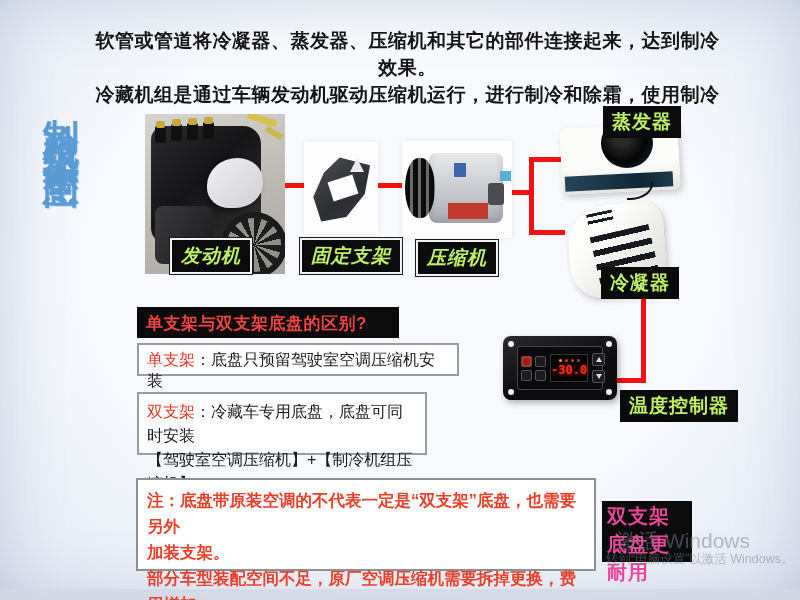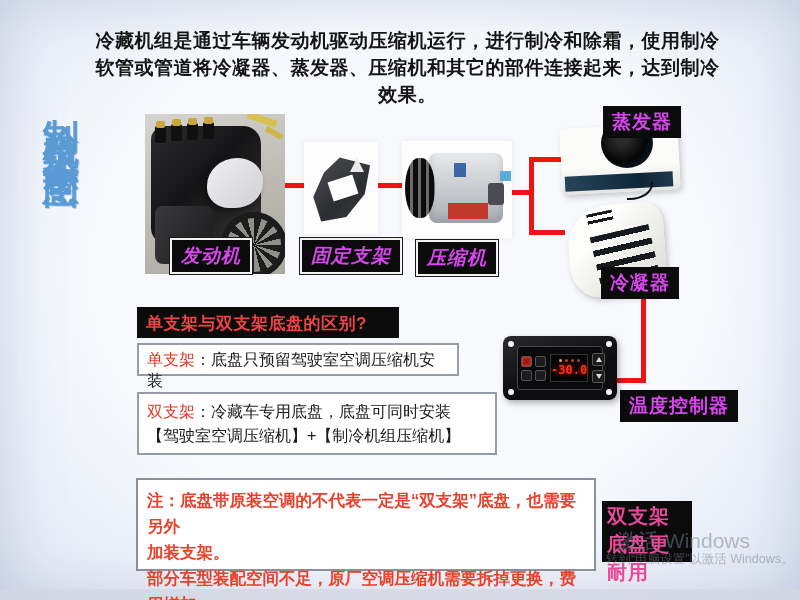--- a/index.html
+++ b/index.html
@@ -121,56 +121,56 @@
   .ctl-arrcol { display:flex; flex-direction:column; gap:4px; margin-left:4px; }
   .ctl-arrbtn { width:13px; height:13px; border:1px solid #555; background:#1c1c1f; border-radius:2px;
     display:flex; align-items:center; justify-content:center; }
   .arr-up { width:0; height:0; border-left:3px solid transparent; border-right:3px solid transparent; border-bottom:5px solid #ddd; }
   .arr-dn { width:0; height:0; border-left:3px solid transparent; border-right:3px solid transparent; border-top:5px solid #ddd; }
 
   
   .rline { position:absolute; background:#f21212; z-index:1; }
 
   
-  .blabel { position:absolute; z-index:3; background:#0b0b0b; color:#d946ef;
+  .blabel { position:absolute; z-index:3; background:#0b0b0b; color:#bef264;
     font-size:19px; font-weight:700; letter-spacing:1px; padding:3px 9px;
     font-family:"Liberation Sans", sans-serif; white-space:nowrap; }
   .blabel.framed { border:2px solid #f2f2f2; outline:1px solid #1a1a1a;font-style:italic; }
 
   
   .qbar { position:absolute; left:137px; top:307px; width:262px; height:31px; z-index:3;
     background:#0b0b0b; color:#ef4444; font-size:17px; font-weight:700;
     padding:5px 9px; letter-spacing:.5px; }
   .wbox { position:absolute; background:#fff; border:2px solid #979ca6; z-index:3;
     font-size:16px; color:#1a1a1a; }
   .wbox .term { color:#e33422; font-weight:400; }
   .box-single { left:137px; top:343px; width:322px; height:33px; padding:5px 8px; }
-  .box-double { left:137px; top:392px; width:360px; height:63px; padding:6px 8px; line-height:24px; }
+  .box-double { left:137px; top:392px; width:290px; height:63px; padding:6px 8px; line-height:24px; }
   .box-note { left:136px; top:478px; width:460px; height:93px; padding:7px 9px;
     border-color:#8b9099; color:#e8402b; font-weight:700; font-size:16.5px; line-height:26px; }
 
   
   .badge { position:absolute; left:602px; top:501px; width:90px; height:61px; z-index:3;
     background:#0b0b0b; color:#ec4899; font-size:20px; font-weight:700;
     line-height:28px; padding:3px 5px; letter-spacing:1px;font-family:Liberation Mono, monospace; }
 
   
   .watermark { position:absolute; z-index:9; color:rgba(118,128,148,.5);
     font-family:"Liberation Sans", sans-serif; pointer-events:none; }
   .wm1 { left:617px; top:527px; font-size:21px; }
   .wm2 { left:606px; top:551px; font-size:12.5px; }
 </style>
 </head>
 <body>
 
 <div class="page">
 
   <div class="intro">
+    <div>软管或管道将冷凝器、蒸发器、压缩机和其它的部件连接起来，达到制冷效果。</div>
     <div>冷藏机组是通过车辆发动机驱动压缩机运行，进行制冷和除霜，使用制冷</div>
-    <div>软管或管道将冷凝器、蒸发器、压缩机和其它的部件连接起来，达到制冷效果。</div>
   </div>
 
   <div class="side-title">制冷机组工作示意图</div>
 
   <div class="rline" style="left:283px; top:183px; width:25px; height:5px;"></div>
   <div class="rline" style="left:371px; top:183px; width:34px; height:5px;"></div>
   <div class="rline" style="left:494px; top:190px; width:39px; height:5px;"></div>
   <div class="rline" style="left:529px; top:157px; width:5px; height:78px;"></div>
   <div class="rline" style="left:529px; top:157px; width:36px; height:5px;"></div>
   <div class="rline" style="left:529px; top:230px; width:36px; height:5px;"></div>

